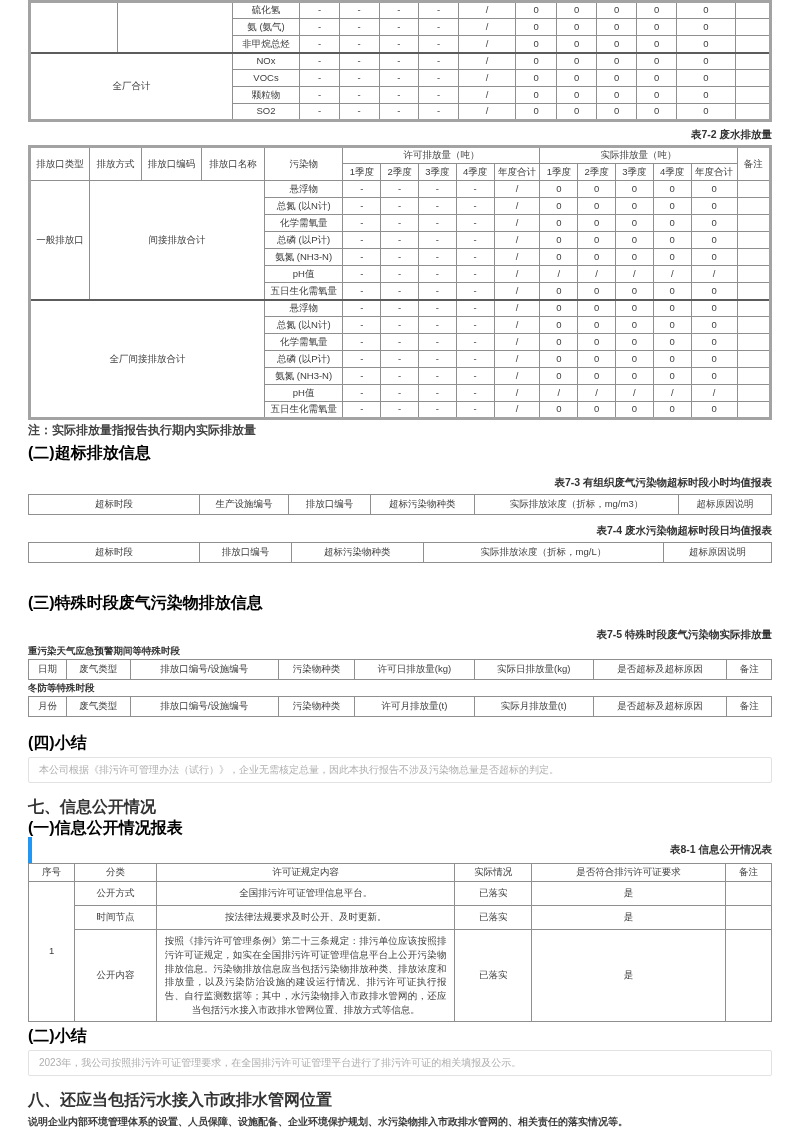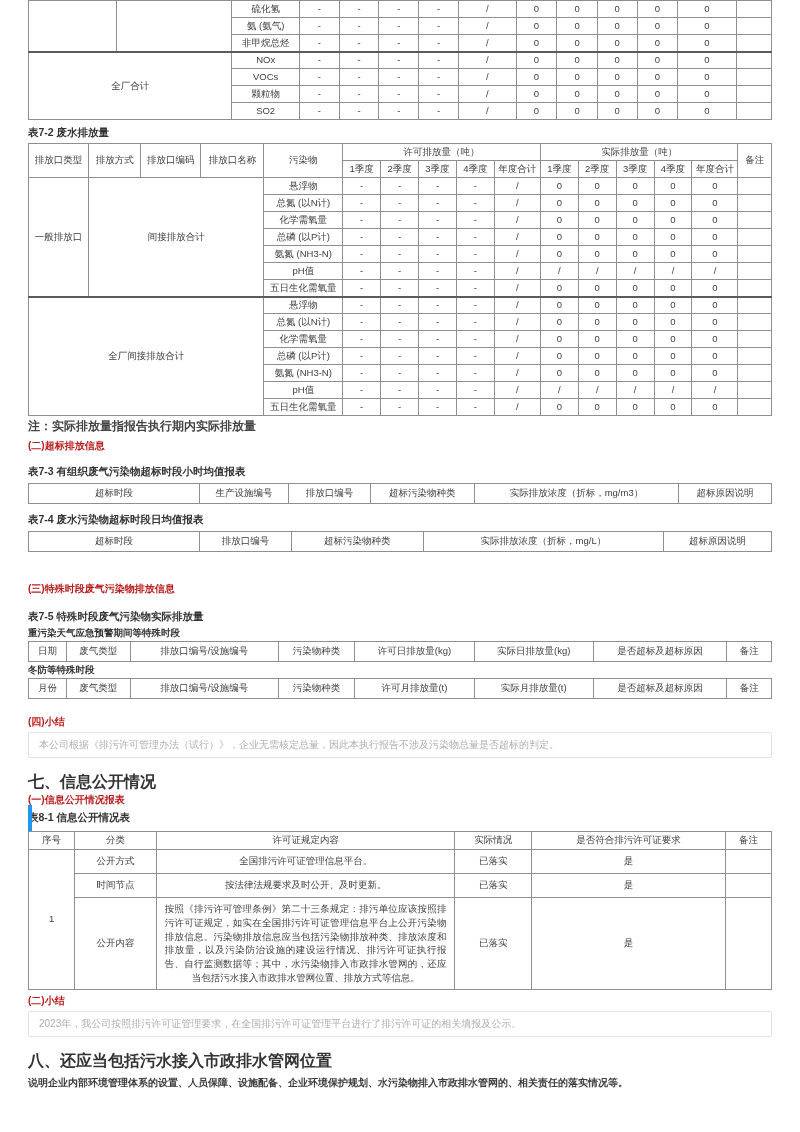--- a/index.html
+++ b/index.html
@@ -11,33 +11,33 @@
   }
   .content { padding: 0 28px; }
   .tblwrap table { width: 100%; border-collapse: collapse; table-layout: fixed; }
   .tblwrap th, .tblwrap td {
     border: 1px solid #8f8f8f;
     font-size: 9.5px; font-weight: 400; color: #3d3d3d;
     text-align: center; vertical-align: middle;
     padding: 1px 2px; line-height: 1.3; height: 17px; overflow: hidden;
     word-break: break-all;
   }
-  .heavy table { border: 1px solid #a3a3a3; }
+  .heavy table { border: 3px solid #a3a3a3; }
   .sep { border-top: 2px solid #5c5c5c !important; }
   .simple th, .simple td { height: 20px; }
   .simple table { border: 1px solid #6e6e6e; }
   .t81 td { height: 24px; }
   .t81 th { height: 18px; }
   .t81 td.para {
     height: auto; text-align: justify; text-align-last: center;
     line-height: 1.45; padding: 4px 8px;
   }
-  .cap { text-align: left; font-size: 10.5px; font-weight: 700; color: #333; margin: 5px 0 3px; }
+  .cap { text-align: right; font-size: 10.5px; font-weight: 700; color: #333; margin: 5px 0 3px; }
   .note { font-size: 12px; font-weight: 700; color: #444; margin-top: 2px; }
-  .h-sub { font-size: 10px; font-weight: 700; color: #b91c1c; }
+  .h-sub { font-size: 16px; font-weight: 700; color: #000000; }
   .h-big { font-size: 16px; font-weight: 700; color: #333; }
   .special-label { font-size: 9.5px; font-weight: 700; color: #333; margin: 2px 0 1px; }
   .graybox {
     border: 1px solid #e2e2e2; border-radius: 2px;
     padding: 6px 10px; font-size: 10px; color: #aeaeae; margin-top: 3px;
     line-height: 1.2;
   }
   .desc { font-size: 10px; font-weight: 700; color: #3d3d3d; margin-top: 4px; }
   .caprow { position: relative; margin-top: 4px; }
   .bluebar { position: absolute; left: 0; top: -6px; width: 4px; height: 26px; background: #2196f3; }

